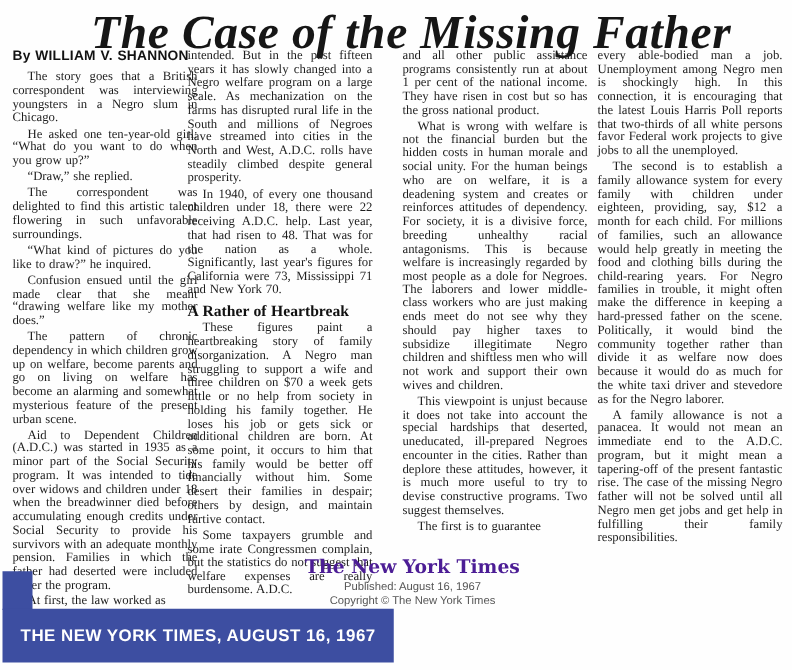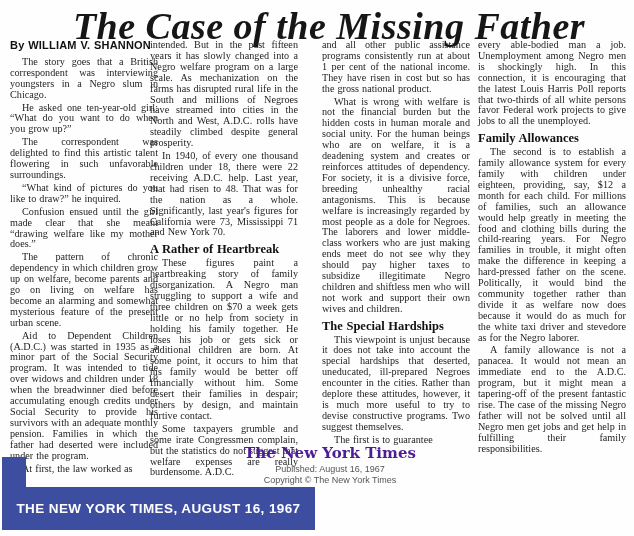--- a/index.html
+++ b/index.html
@@ -109,44 +109,43 @@
 <body>
 
 <div class="page">
 
   <h1 class="title">The Case of the Missing Father</h1>
 
   <div class="col" style="left:10px">
       <div class="byline">By WILLIAM V. SHANNON</div>
       <p>The story goes that a British correspondent was interviewing youngsters in a Negro slum in Chicago.</p>
       <p>He asked one ten-year-old girl: “What do you want to do when you grow up?”</p>
+      <p>“Draw,” she replied.</p>
       <p>The correspondent was delighted to find this artistic talent flowering in such unfavorable surroundings.</p>
       <p>“What kind of pictures do you like to draw?” he inquired.</p>
       <p>Confusion ensued until the girl made clear that she meant “drawing welfare like my mother does.”</p>
       <p>The pattern of chronic dependency in which children grow up on welfare, become parents and go on living on welfare has become an alarming and somewhat mysterious feature of the present urban scene.</p>
       <p>Aid to Dependent Children (A.D.C.) was started in 1935 as a minor part of the Social Security program. It was intended to tide over widows and children under 18 when the breadwinner died before accumulating enough credits under Social Security to provide his survivors with an adequate monthly pension. Families in which the father had deserted were included under the program.</p>
       <p>At first, the law worked as</p>
     </div>
   <div class="col" style="left:150px">
       <p class="noindent">intended. But in the past fifteen years it has slowly changed into a Negro welfare program on a large scale. As mechanization on the farms has disrupted rural life in the South and millions of Negroes have streamed into cities in the North and West, A.D.C. rolls have steadily climbed despite general prosperity.</p>
       <p>In 1940, of every one thousand children under 18, there were 22 receiving A.D.C. help. Last year, that had risen to 48. That was for the nation as a whole. Significantly, last year's figures for California were 73, Mississippi 71 and New York 70.</p>
       <h2>A Rather of Heartbreak</h2>
       <p>These figures paint a heartbreaking story of family disorganization. A Negro man struggling to support a wife and three children on $70 a week gets little or no help from society in holding his family together. He loses his job or gets sick or additional children are born. At some point, it occurs to him that his family would be better off financially without him. Some desert their families in despair; others by design, and maintain furtive contact.</p>
       <p>Some taxpayers grumble and some irate Congressmen complain, but the statistics do not suggest that welfare expenses are really burdensome. A.D.C.</p>
     </div>
   <div class="col" style="left:322px">
       <p class="noindent">and all other public assistance programs consistently run at about 1 per cent of the national income. They have risen in cost but so has the gross national product.</p>
       <p>What is wrong with welfare is not the financial burden but the hidden costs in human morale and social unity. For the human beings who are on welfare, it is a deadening system and creates or reinforces attitudes of dependency. For society, it is a divisive force, breeding unhealthy racial antagonisms. This is because welfare is increasingly regarded by most people as a dole for Negroes. The laborers and lower middle-class workers who are just making ends meet do not see why they should pay higher taxes to subsidize illegitimate Negro children and shiftless men who will not work and support their own wives and children.</p>
-      <h2>The Special Hardships</h2>
       <p>This viewpoint is unjust because it does not take into account the special hardships that deserted, uneducated, ill-prepared Negroes encounter in the cities. Rather than deplore these attitudes, however, it is much more useful to try to devise constructive programs. Two suggest themselves.</p>
       <p>The first is to guarantee</p>
     </div>
   <div class="col" style="left:478px">
       <p class="noindent">every able-bodied man a job. Unemployment among Negro men is shockingly high. In this connection, it is encouraging that the latest Louis Harris Poll reports that two-thirds of all white persons favor Federal work projects to give jobs to all the unemployed.</p>
-      <h2>Family Allowances</h2>
       <p>The second is to establish a family allowance system for every family with children under eighteen, providing, say, $12 a month for each child. For millions of families, such an allowance would help greatly in meeting the food and clothing bills during the child-rearing years. For Negro families in trouble, it might often make the difference in keeping a hard-pressed father on the scene. Politically, it would bind the community together rather than divide it as welfare now does because it would do as much for the white taxi driver and stevedore as for the Negro laborer.</p>
       <p>A family allowance is not a panacea. It would not mean an immediate end to the A.D.C. program, but it might mean a tapering-off of the present fantastic rise. The case of the missing Negro father will not be solved until all Negro men get jobs and get help in fulfilling their family responsibilities.</p>
     </div>
 
   <div class="footer">
     <div class="nyt-logo">The New York Times</div>
     <div class="footer-meta">Published: August 16, 1967</div>
     <div class="footer-meta">Copyright © The New York Times</div>
   </div>
 

